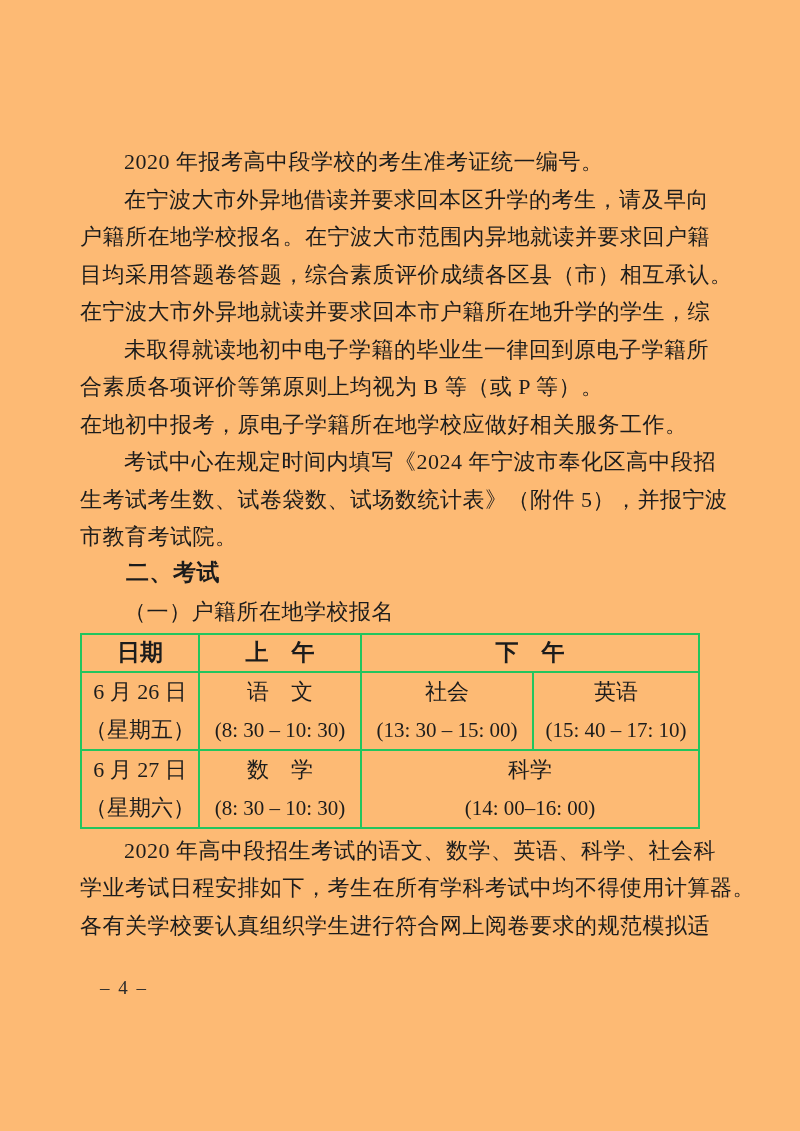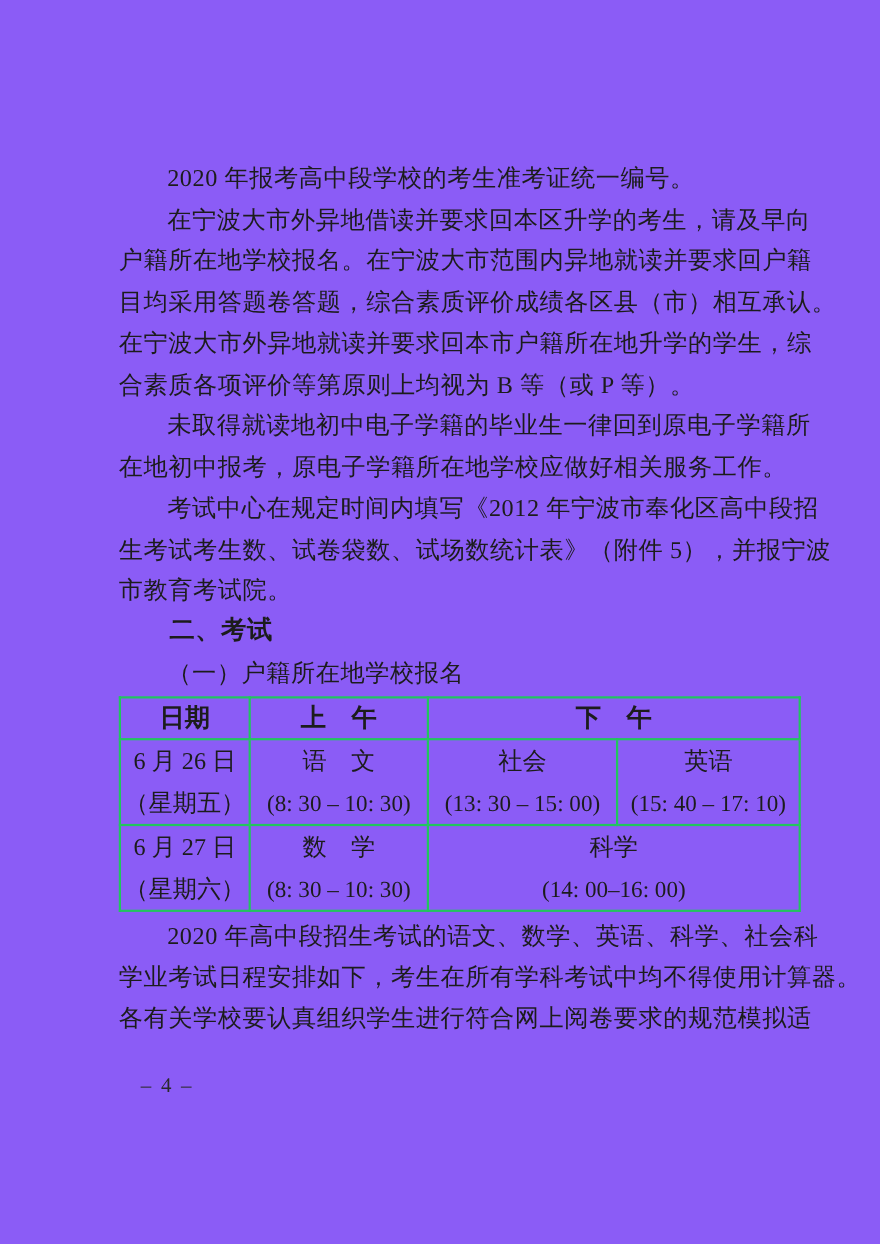--- a/index.html
+++ b/index.html
@@ -4,23 +4,23 @@
 <style>
   html, body {
     margin: 0;
     padding: 0;
     background: #ffffff;
   }
   .page {
     position: relative;
     width: 800px;
     height: 1131px;
-    background: #8b5cf6;
+    background: #fdba74;
     box-sizing: border-box;
-    padding: 143px 82px 0 108px;
+    padding: 143px 82px 0 80px;
     font-family: "Liberation Serif", "DejaVu Serif", serif;
     color: #1c1c1c;
     overflow: hidden;
   }
   .line {
     height: 37.5px;
     line-height: 37.5px;
     font-size: 22px;
     white-space: nowrap;
     letter-spacing: 0.5px;
@@ -71,24 +71,24 @@
 </head>
 <body>
 
 <div class="page">
 
   <div class="line indent">2020 年报考高中段学校的考生准考证统一编号。</div>
   <div class="line indent">在宁波大市外异地借读并要求回本区升学的考生，请及早向</div>
   <div class="line">户籍所在地学校报名。在宁波大市范围内异地就读并要求回户籍</div>
   <div class="line">目均采用答题卷答题，综合素质评价成绩各区县（市）相互承认。</div>
   <div class="line">在宁波大市外异地就读并要求回本市户籍所在地升学的学生，综</div>
+  <div class="line indent">未取得就读地初中电子学籍的毕业生一律回到原电子学籍所</div>
   <div class="line">合素质各项评价等第原则上均视为 B 等（或 P 等）。</div>
-  <div class="line indent">未取得就读地初中电子学籍的毕业生一律回到原电子学籍所</div>
   <div class="line">在地初中报考，原电子学籍所在地学校应做好相关服务工作。</div>
-  <div class="line indent">考试中心在规定时间内填写《2012 年宁波市奉化区高中段招</div>
+  <div class="line indent">考试中心在规定时间内填写《2024 年宁波市奉化区高中段招</div>
   <div class="line">生考试考生数、试卷袋数、试场数统计表》（附件 5），并报宁波</div>
   <div class="line">市教育考试院。</div>
   <div class="line indent heading">二、考试</div>
   <div class="line indent">（一）户籍所在地学校报名</div>
 
   <table class="schedule">
     <colgroup>
       <col style="width:118px">
       <col style="width:162px">
       <col style="width:172px">

